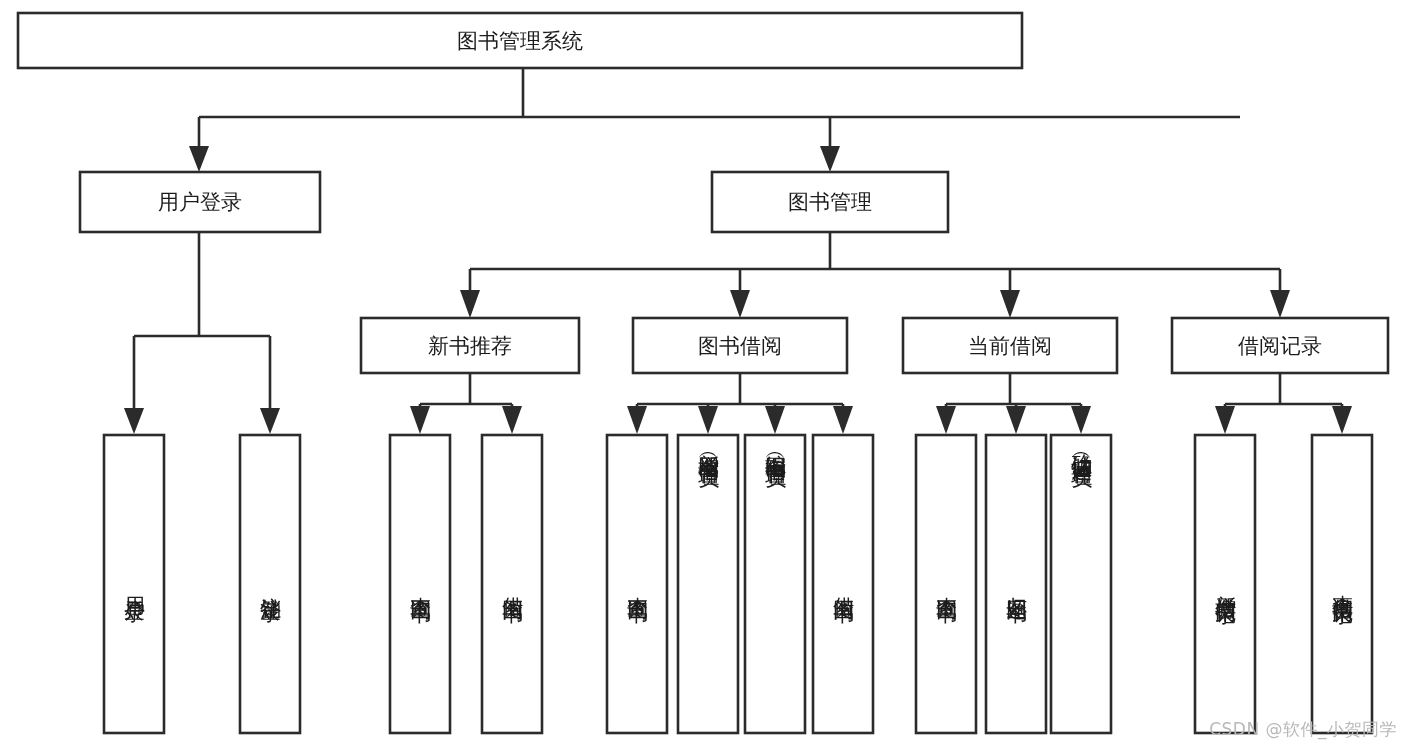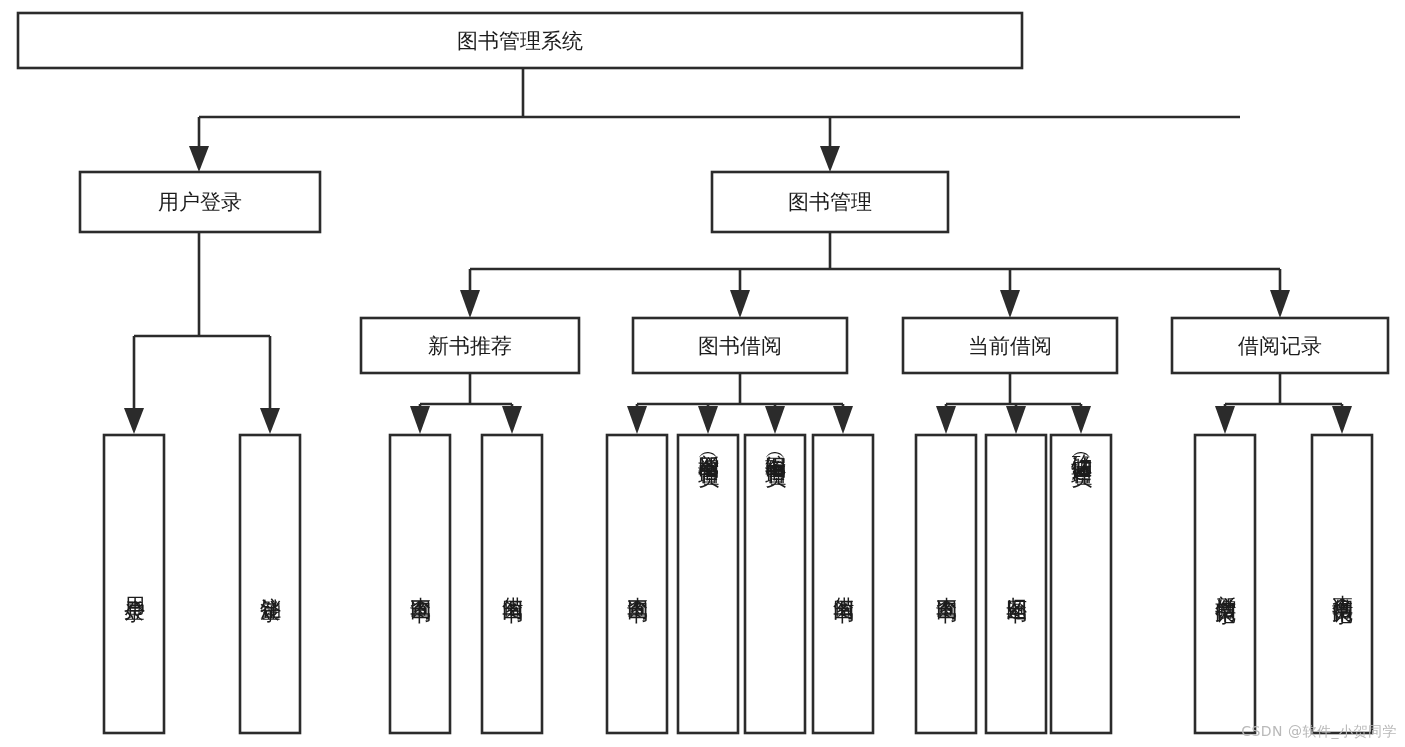--- a/index.html
+++ b/index.html
@@ -65,21 +65,21 @@
     color: #1c1c1c;
     letter-spacing: 2px;
     white-space: nowrap;
     text-align: center;
   }
   .watermark {
     position: absolute;
     right: 8px;
     bottom: 6px;
     font-family: "DejaVu Sans", "Liberation Sans", sans-serif;
-    font-size: 14px;
+    font-size: 17px;
     color: #b9b9b9;
     letter-spacing: 0.5px;
     user-select: none;
     pointer-events: none;
   }
 </style>
 </head>
 <body>
 
 <div id="diagram-root">

